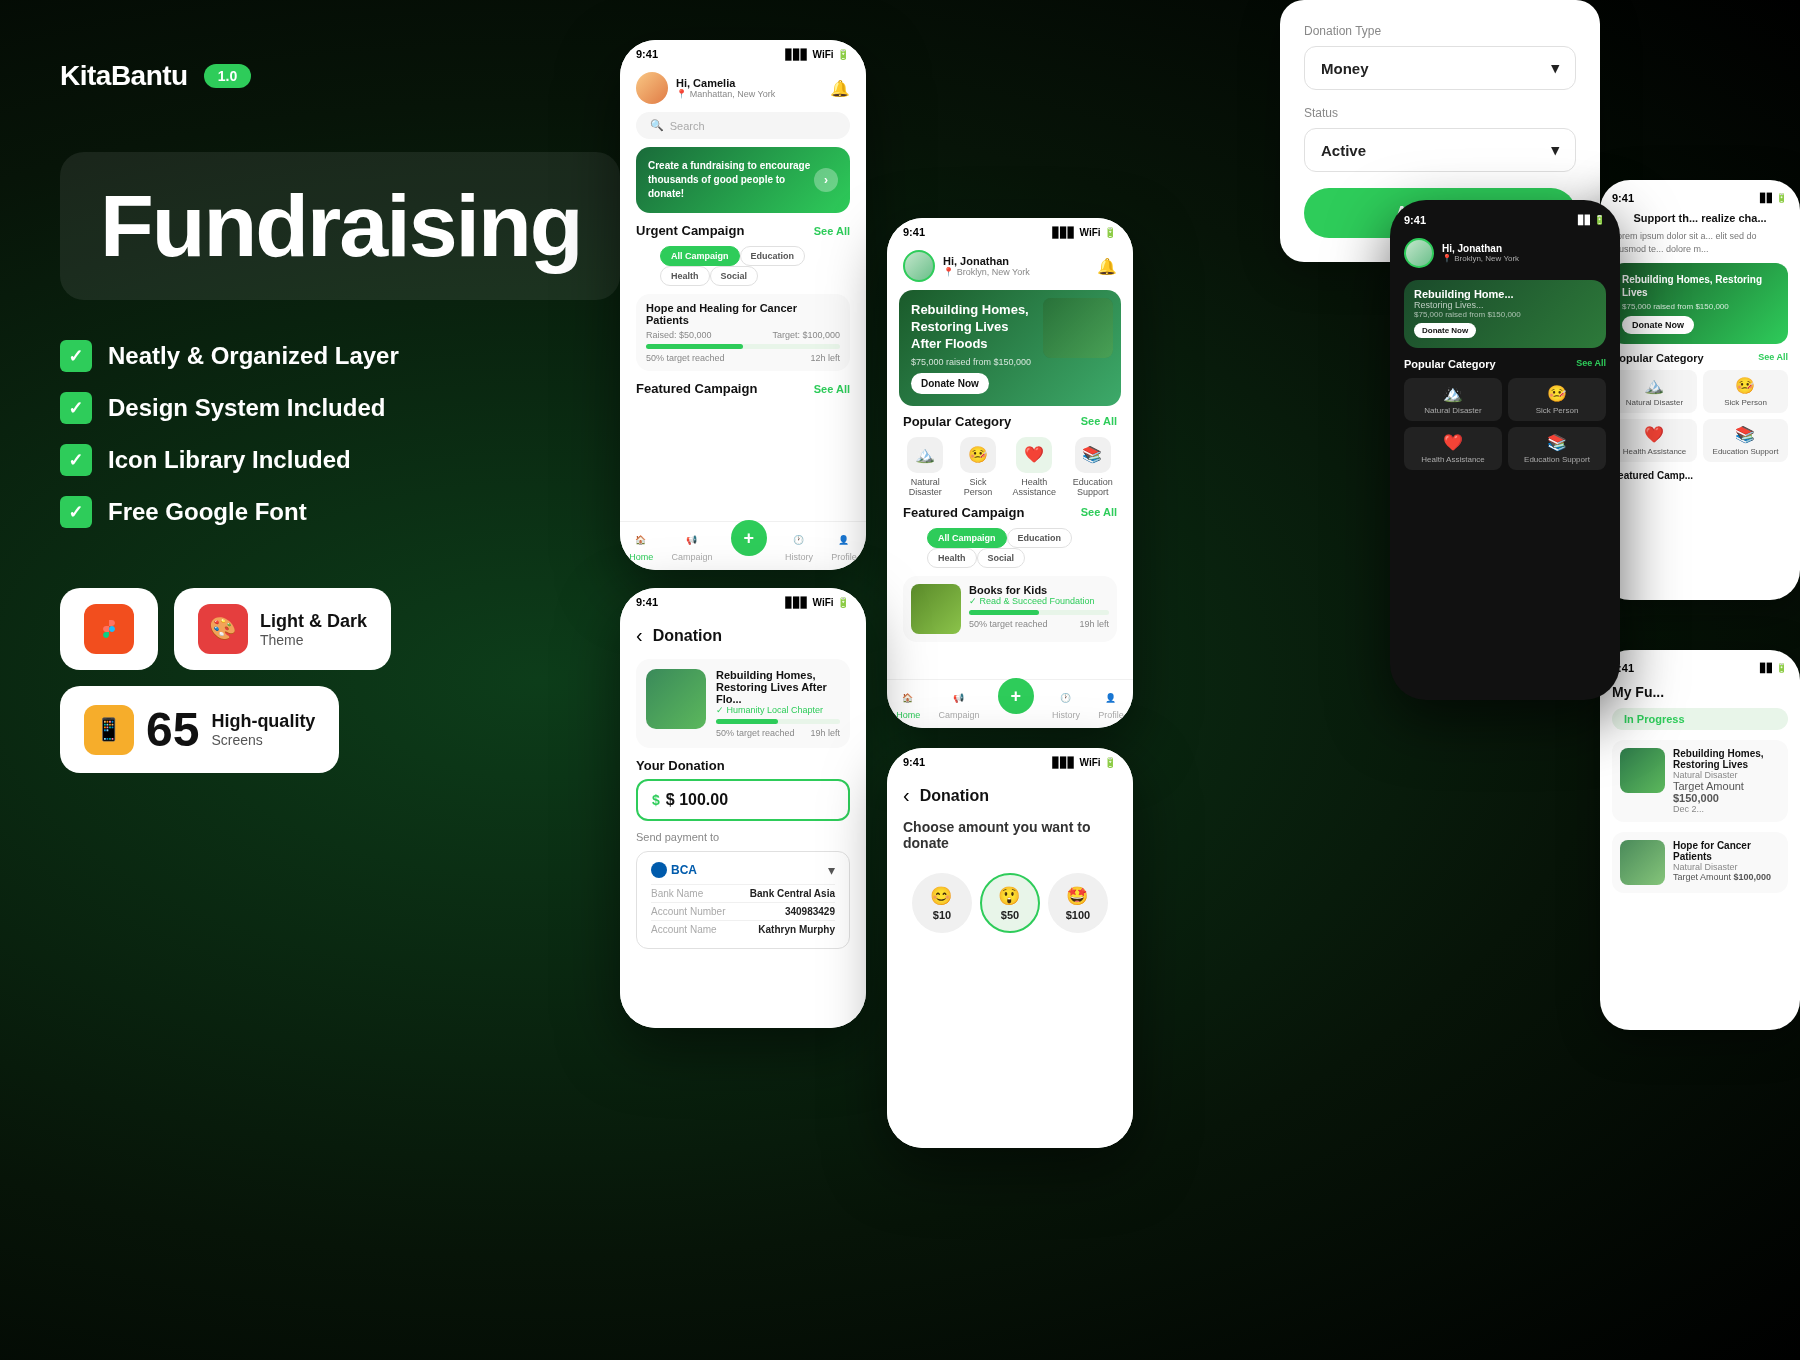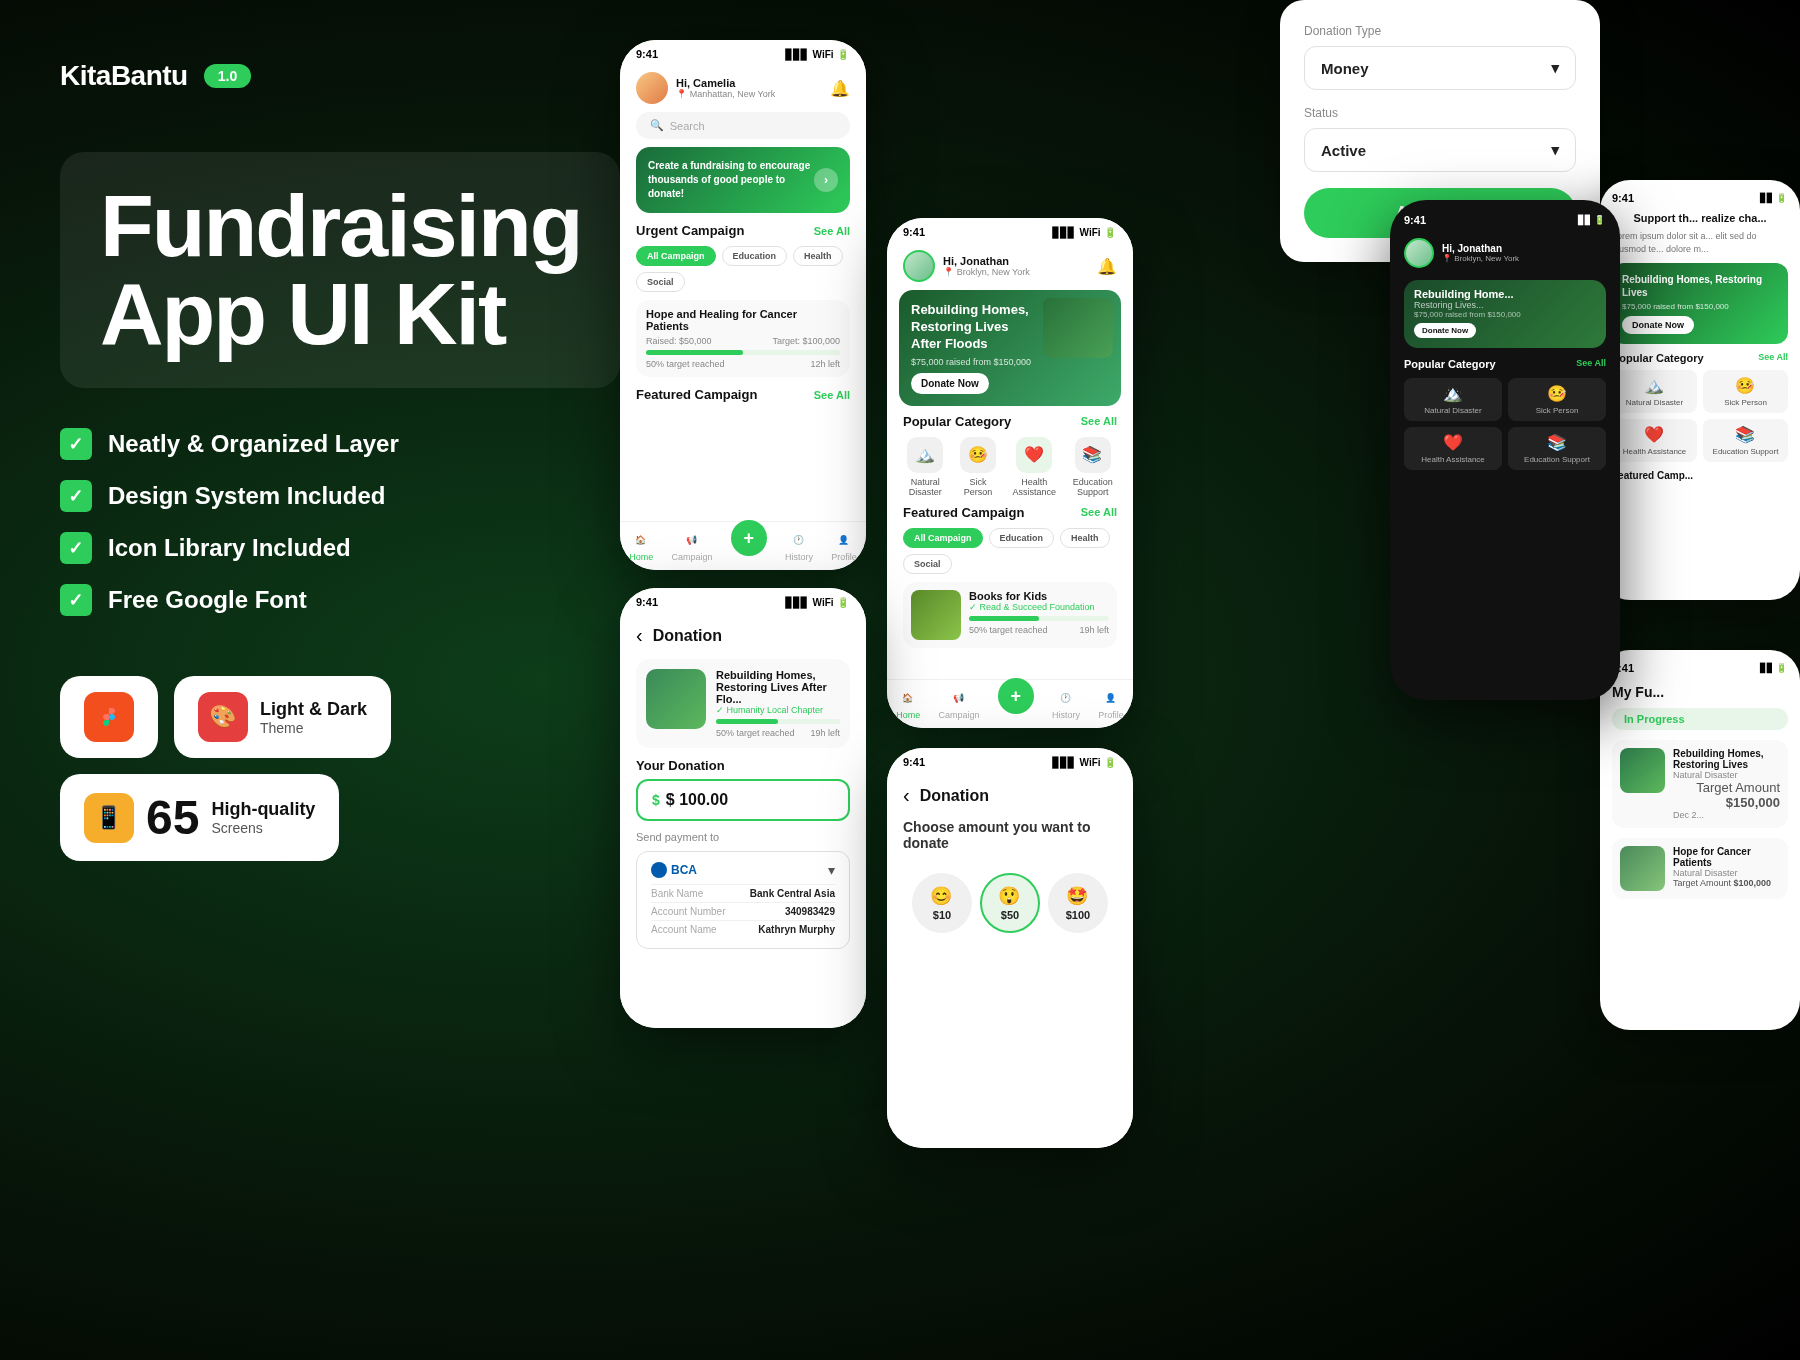--- a/index.html
+++ b/index.html
@@ -390,24 +390,24 @@
 
     .campaign-meta {
       font-size: 9px;
       color: #888;
       display: flex;
       justify-content: space-between;
     }
 
     .filter-tags {
       display: flex;
-      gap: 6px;
       padding: 0 16px;
       margin-bottom: 8px;
       flex-wrap: wrap;
+      margin-left: 24px;
     }
 
     .filter-tag {
       padding: 4px 10px;
       border-radius: 20px;
       font-size: 9px;
       font-weight: 600;
       border: 1px solid #e0e0e0;
       color: #555;
     }
@@ -709,21 +709,20 @@
 
 <div class="left-panel">
 
   <div class="brand-row">
     <span class="brand-name">KitaBantu</span>
     <span class="version-badge">1.0</span>
   </div>
 
   <div class="headline">
     <div>Fundraising</div>
-    <div>App UI Kit</div>
   </div>
 
   <ul class="features-list">
     <li>
       <span class="check-icon">✓</span>
       <span>Neatly &amp; Organized Layer</span>
     </li>
     <li>
       <span class="check-icon">✓</span>
       <span>Design System Included</span>
@@ -1162,21 +1161,21 @@
 
     <div style="font-size:14px; font-weight:800; color:#111; margin-bottom:8px;">My Fu...</div>
 
     <div style="background:#e8f5e9; border-radius:20px; padding:5px 12px; display:inline-block; font-size:11px; font-weight:600; color:#2ecc5a; margin-bottom:10px;">In Progress</div>
 
     <div style="display:flex; gap:8px; margin-bottom:10px; background:#f9f9f9; border-radius:12px; padding:8px;">
       <div style="width:45px; height:45px; background: linear-gradient(135deg, #2d7a4a, #5cb85c); border-radius:8px; flex-shrink:0;"></div>
       <div>
         <div style="font-size:10px; font-weight:700; color:#111;">Rebuilding Homes, Restoring Lives</div>
         <div style="font-size:9px; color:#888;">Natural Disaster</div>
-        <div style="font-size:13px; color:#555;text-align:right;">
+        <div style="font-size:11px; color:#555;">
           Target Amount <span style="font-weight:600;">$150,000</span>
         </div>
         <div style="font-size:9px; color:#888;">Dec 2...</div>
       </div>
     </div>
 
     <div style="display:flex; gap:8px; background:#f9f9f9; border-radius:12px; padding:8px;">
       <div style="width:45px; height:45px; background: linear-gradient(135deg, #4a8a5a, #85c57a); border-radius:8px; flex-shrink:0;"></div>
       <div>
         <div style="font-size:10px; font-weight:700; color:#111;">Hope for Cancer Patients</div>

